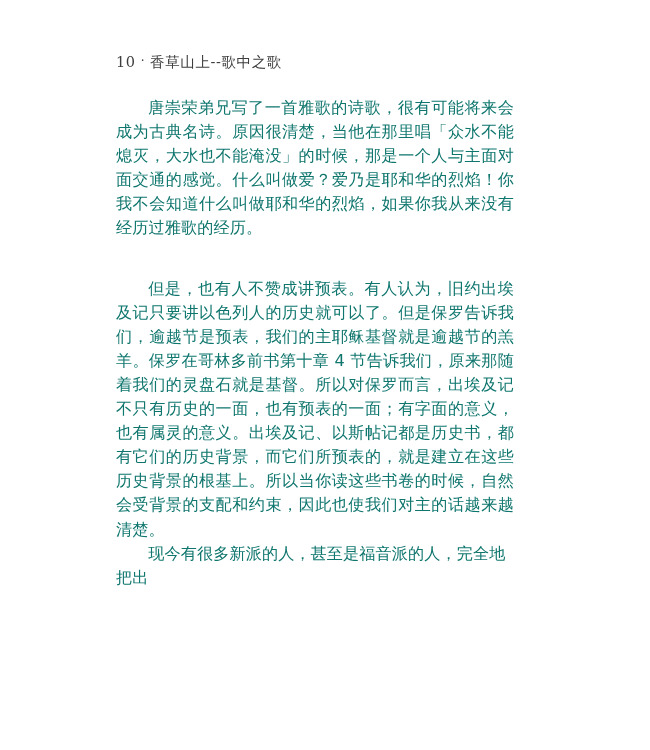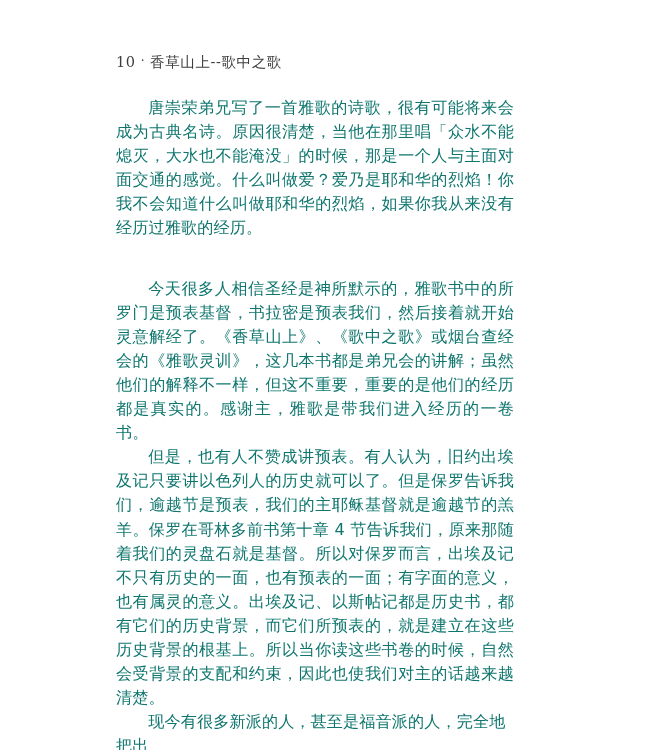--- a/index.html
+++ b/index.html
@@ -85,21 +85,20 @@
 
   <div class="body-col">
 
     <p class="para">唐崇荣弟兄写了一首雅歌的诗歌，很有可能将来会成为古典名诗。原因很清楚，当他在那里唱「众水不能熄灭，大水也不能淹没」的时候，那是一个人与主面对面交通的感觉。什么叫做爱？爱乃是耶和华的烈焰！你我不会知道什么叫做耶和华的烈焰，如果你我从来没有经历过雅歌的经历。</p>
 
     <div class="gap-before-heading"></div>
 
 
     <div class="gap-after-heading"></div>
 
-    <p class="para">今天很多人相信圣经是神所默示的，雅歌书中的所罗门是预表基督，书拉密是预表我们，然后接着就开始灵意解经了。《香草山上》、《歌中之歌》或烟台查经会的《雅歌灵训》，这几本书都是弟兄会的讲解；虽然他们的解释不一样，但这不重要，重要的是他们的经历都是真实的。感谢主，雅歌是带我们进入经历的一卷书。</p>
 
     <p class="para">但是，也有人不赞成讲预表。有人认为，旧约出埃及记只要讲以色列人的历史就可以了。但是保罗告诉我们，逾越节是预表，我们的主耶稣基督就是逾越节的羔羊。保罗在哥林多前书第十章 4 节告诉我们，原来那随着我们的灵盘石就是基督。所以对保罗而言，出埃及记不只有历史的一面，也有预表的一面；有字面的意义，也有属灵的意义。出埃及记、以斯帖记都是历史书，都有它们的历史背景，而它们所预表的，就是建立在这些历史背景的根基上。所以当你读这些书卷的时候，自然会受背景的支配和约束，因此也使我们对主的话越来越清楚。</p>
 
     <p class="para last-open">现今有很多新派的人，甚至是福音派的人，完全地把出</p>
 
   </div>
 
 </div>
 
 </body></html>

